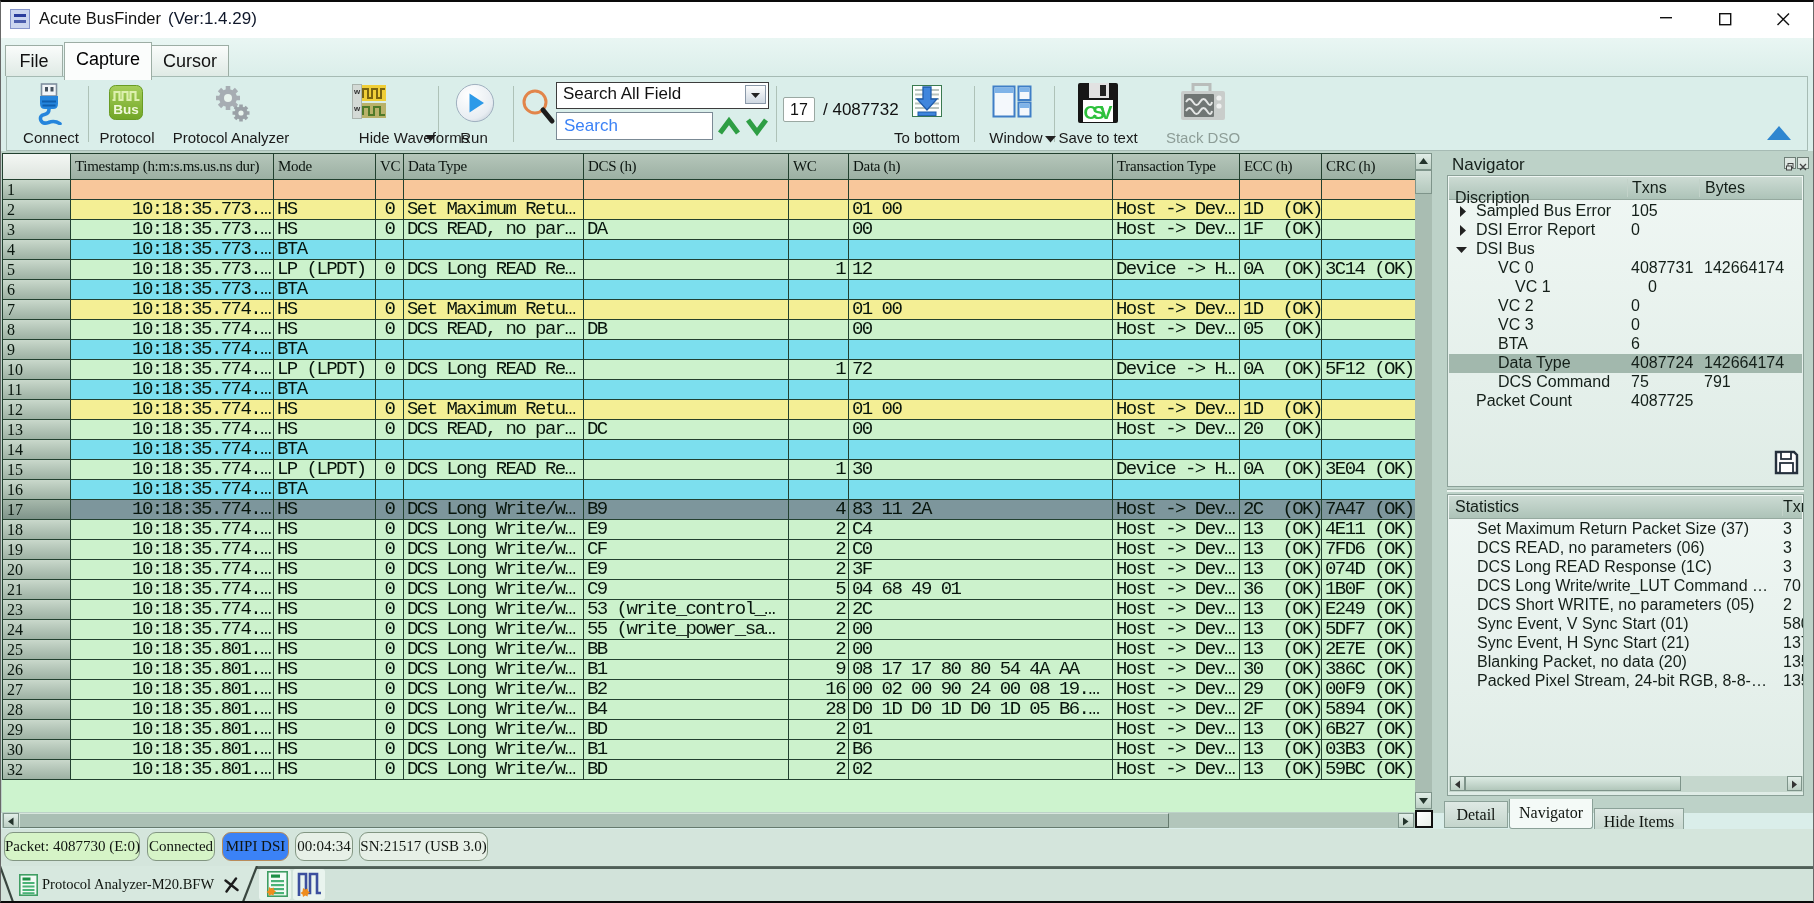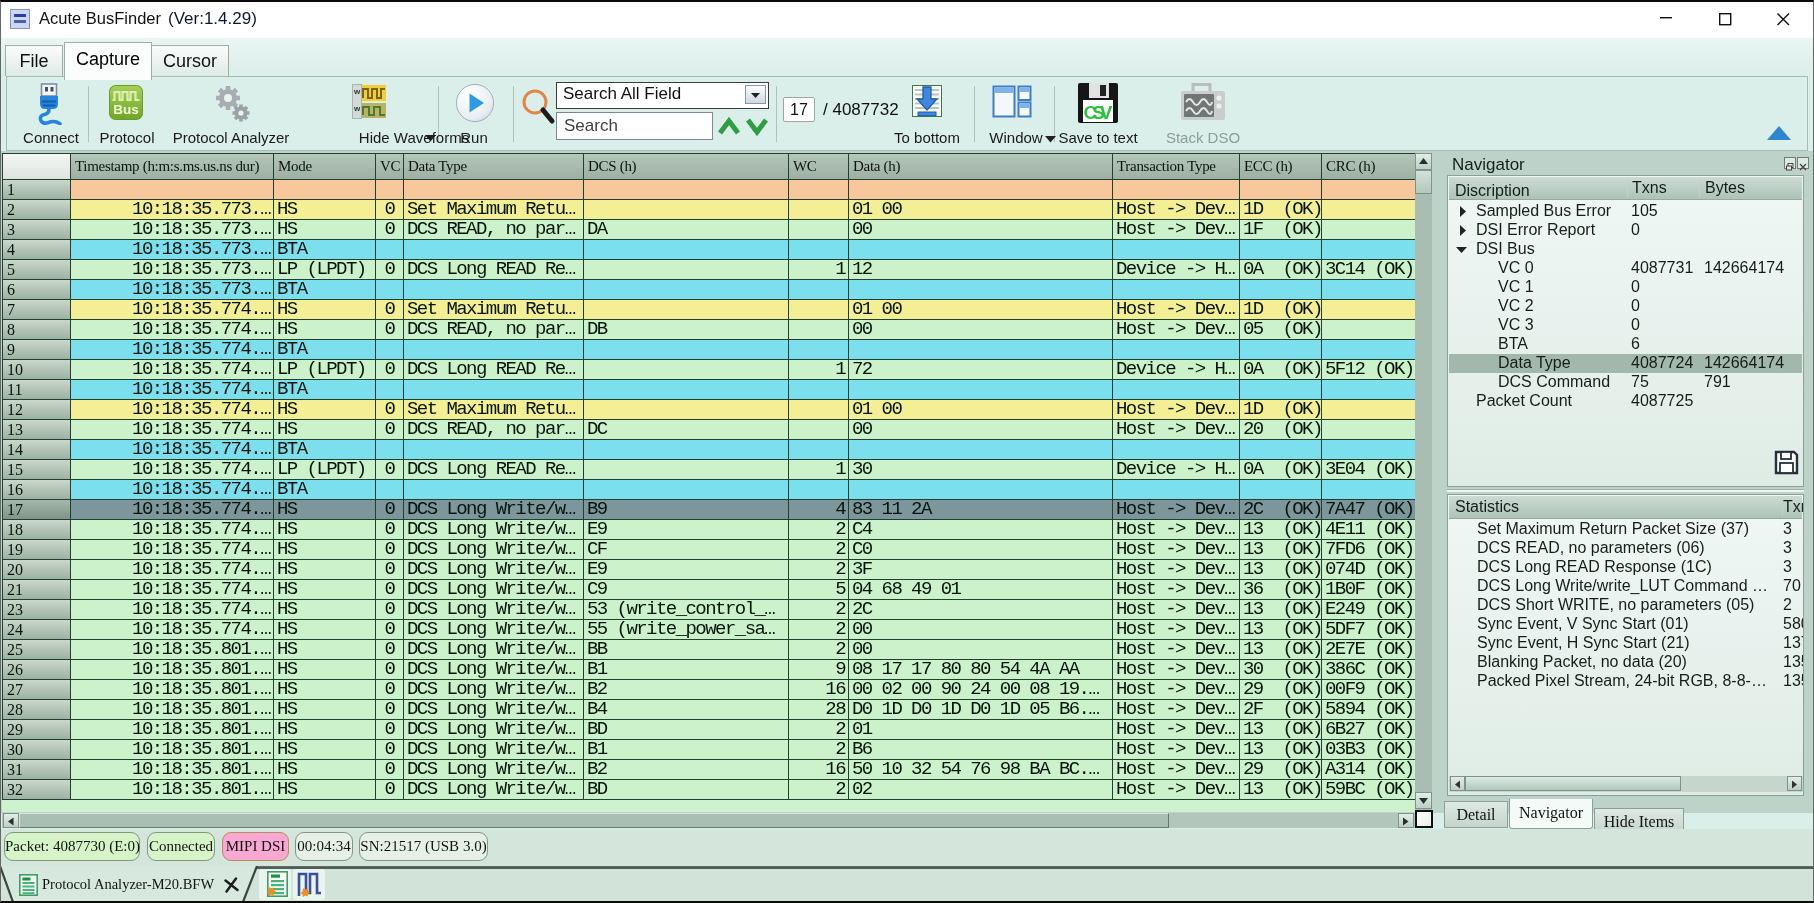--- a/index.html
+++ b/index.html
@@ -176,21 +176,21 @@
 <div class="abs" style="left:556px;top:82px;width:213px;height:27px;background:#fff;border:1.5px solid #3c3c3c;box-sizing:border-box;">
   <div style="position:absolute;left:6px;top:1px;font-size:17px;color:#111;">Search All Field</div>
   <div style="position:absolute;right:2px;top:2px;width:21px;height:19px;background:linear-gradient(#fdfdfd,#cfd8e2);border:1px solid #8a98a8;box-sizing:border-box;">
     <svg width="19" height="17">
           <path d="M5 7 h9 l-4.5 5 Z" fill="#222"></path>
         </svg>
   </div>
 </div>
 
 <div class="abs" style="left:556px;top:112px;width:157px;height:28px;background:#fff;border:1px solid #7b8a95;box-sizing:border-box;">
-  <div style="position:absolute;left:7px;top:3px;font-size:17px;color:#404040;">Search</div>
+  <div style="position:absolute;left:7px;top:3px;font-size:17px;color:#3b82f6;">Search</div>
 </div>
 <svg class="abs" style="left:717px;top:115px;" width="24" height="22">
       <path d="M3 18 L12 6 L21 18" fill="none" stroke="#2e9e44" stroke-width="5"></path>
     </svg>
 <svg class="abs" style="left:745px;top:115px;" width="24" height="22">
       <path d="M3 5 L12 17 L21 5" fill="none" stroke="#2e9e44" stroke-width="5"></path>
     </svg>
 
 <div class="abs" style="left:783px;top:97px;width:32px;height:25px;background:#fff;border:1px solid #9aa8a2;border-radius:2px;box-sizing:border-box;
   font-size:16px;color:#111;text-align:center;line-height:23px;">17</div>
@@ -653,33 +653,20 @@
           <td class="ct">0</td>
           <td>DCS Long Write/w…</td>
           <td>B1</td>
           <td class="rt">2</td>
           <td>B6</td>
           <td>Host -&gt; Dev…</td>
           <td>13  (OK)</td>
           <td>03B3 (OK)</td>
         </tr>
 <tr class="g">
-          <td class="n">31</td>
-          <td class="rt">10:18:35.801.…</td>
-          <td>HS</td>
-          <td class="ct">0</td>
-          <td>DCS Long Write/w…</td>
-          <td>B2</td>
-          <td class="rt">16</td>
-          <td>50 10 32 54 76 98 BA BC.…</td>
-          <td>Host -&gt; Dev…</td>
-          <td>29  (OK)</td>
-          <td>A314 (OK)</td>
-        </tr>
-<tr class="g">
           <td class="n">32</td>
           <td class="rt">10:18:35.801.…</td>
           <td>HS</td>
           <td class="ct">0</td>
           <td>DCS Long Write/w…</td>
           <td>BD</td>
           <td class="rt">2</td>
           <td>02</td>
           <td>Host -&gt; Dev…</td>
           <td>13  (OK)</td>
@@ -716,21 +703,21 @@
       <rect x="3" y="1.5" width="5" height="4" fill="none" stroke="#444" stroke-width="1"></rect>
       <rect x="1.5" y="4" width="5" height="4" fill="#dfe8e3" stroke="#444" stroke-width="1"></rect>
     </svg></div>
 <div class="abs" style="left:1797px;top:157px;width:12px;height:12px;border:1px solid #6e7e76;background:#dfe8e3;box-sizing:border-box;">
   <svg width="10" height="10">
       <path d="M2 2 L8 8 M8 2 L2 8" stroke="#444" stroke-width="1.3"></path>
     </svg></div>
 
 <div class="abs pbox" id="navbox" style="left:1447px;top:175px;width:357px;height:312px;overflow:hidden;">
  <div class="phead">
-      <span style="position:absolute;left:6px;top:5px;">Discription</span>
+      <span style="position:absolute;left:6px;top:12px;">Discription</span>
    <span style="position:absolute;left:183px;top:2px;">Txns</span>
    <span style="position:absolute;left:256px;top:2px;">Bytes</span>
    <div style="position:absolute;left:178px;top:2px;width:1px;height:18px;background:#c2d2c9;"></div>
    <div style="position:absolute;left:250px;top:2px;width:1px;height:18px;background:#c2d2c9;"></div>
  </div>
  <div class="trow" style="top:26px;">
       <svg style="position:absolute;left:10px;top:4px;" width="8" height="11">
         <path d="M1 0 L7 5.5 L1 11 Z" fill="#222"></path>
       </svg>
       <span style="position:absolute;left:27px;">Sampled Bus Error</span>
@@ -747,21 +734,21 @@
       <svg style="position:absolute;left:7px;top:6px;" width="12" height="8">
         <path d="M0 1 L11 1 L5.5 7 Z" fill="#222"></path>
       </svg>
       <span style="position:absolute;left:27px;">DSI Bus</span>
     </div>
  <div class="trow" style="top:83px;">
       <span class="sit" style="left:49px;">VC 0</span>
       <span class="num">4087731</span>
       <span class="num2">142664174</span>
     </div>
- <div class="trow" style="top:102px;">
+ <div class="trow" style="top:102px;margin-left:17px;">
       <span class="sit" style="left:49px;">VC 1</span>
       <span class="num">0</span>
     </div>
  <div class="trow" style="top:121px;">
       <span class="sit" style="left:49px;">VC 2</span>
       <span class="num">0</span>
     </div>
  <div class="trow" style="top:140px;">
       <span class="sit" style="left:49px;">VC 3</span>
       <span class="num">0</span>
@@ -849,21 +836,21 @@
 <div class="abs" style="left:1444px;top:801px;width:64px;height:27px;background:linear-gradient(#dee9e4,#c4d5cc);border:1px solid #8ba198;box-sizing:border-box;
   font-family:'Liberation Serif',serif;font-size:16px;text-align:center;line-height:25px;color:#101510;">Detail</div>
 <div class="abs" style="left:1509px;top:799px;width:84px;height:30px;background:#f4faf7;border:1px solid #8ba198;border-top:none;border-radius:0 0 3px 3px;box-sizing:border-box;
   font-family:'Liberation Serif',serif;font-size:16px;text-align:center;line-height:27px;color:#101510;">Navigator</div>
 <div class="abs" style="left:1594px;top:808px;width:90px;height:27px;background:linear-gradient(#dee9e4,#c4d5cc);border:1px solid #8ba198;box-sizing:border-box;
   font-family:'Liberation Serif',serif;font-size:16px;text-align:center;line-height:25px;color:#101510;">Hide Items</div>
 
 <div class="abs" id="statusbar">
  <div class="badge" style="left:3px;width:136px;background:#d6f4c7;">Packet: 4087730 (E:0)</div>
  <div class="badge" style="left:146px;width:68px;background:#d6f4c7;">Connected</div>
- <div class="badge" style="left:221px;width:67px;background:#f9a8d4;border-color:#b98c5a;">MIPI DSI</div>
+ <div class="badge" style="left:221px;width:67px;background:#3b82f6;border-color:#b98c5a;">MIPI DSI</div>
  <div class="badge" style="left:294px;width:58px;background:#e7f0e7;">00:04:34</div>
  <div class="badge" style="left:358px;width:129px;background:#e7f0e7;">SN:21517 (USB 3.0)</div>
 </div>
 
 <div class="abs" id="bottombar"></div>
 <div class="abs" style="left:0;top:867px;width:1814px;height:2px;background:#4f5f57;"></div>
 
 <svg class="abs" style="left:0px;top:866px;" width="262" height="36">
   <path d="M0 0 L257 0 L243 36 L13 36 Z" fill="#d7e8df"></path>
   <path d="M257 0 L243 36" stroke="#39463f" stroke-width="2.2" fill="none"></path>

